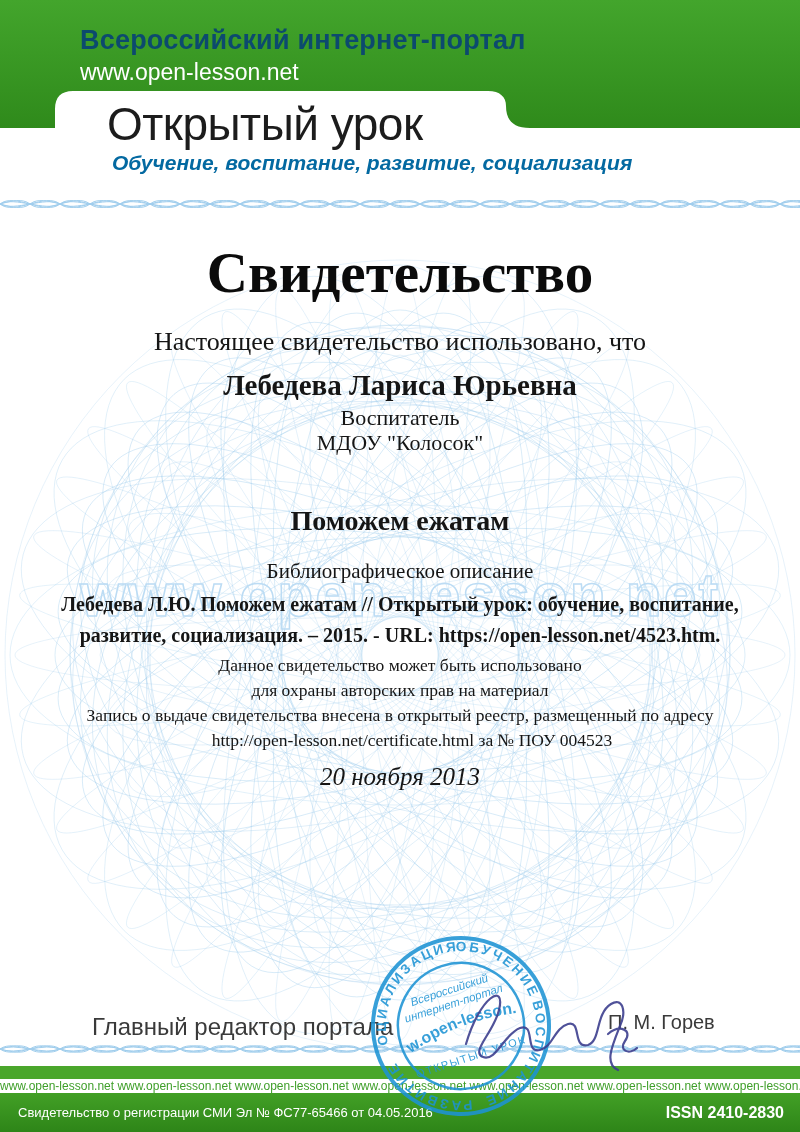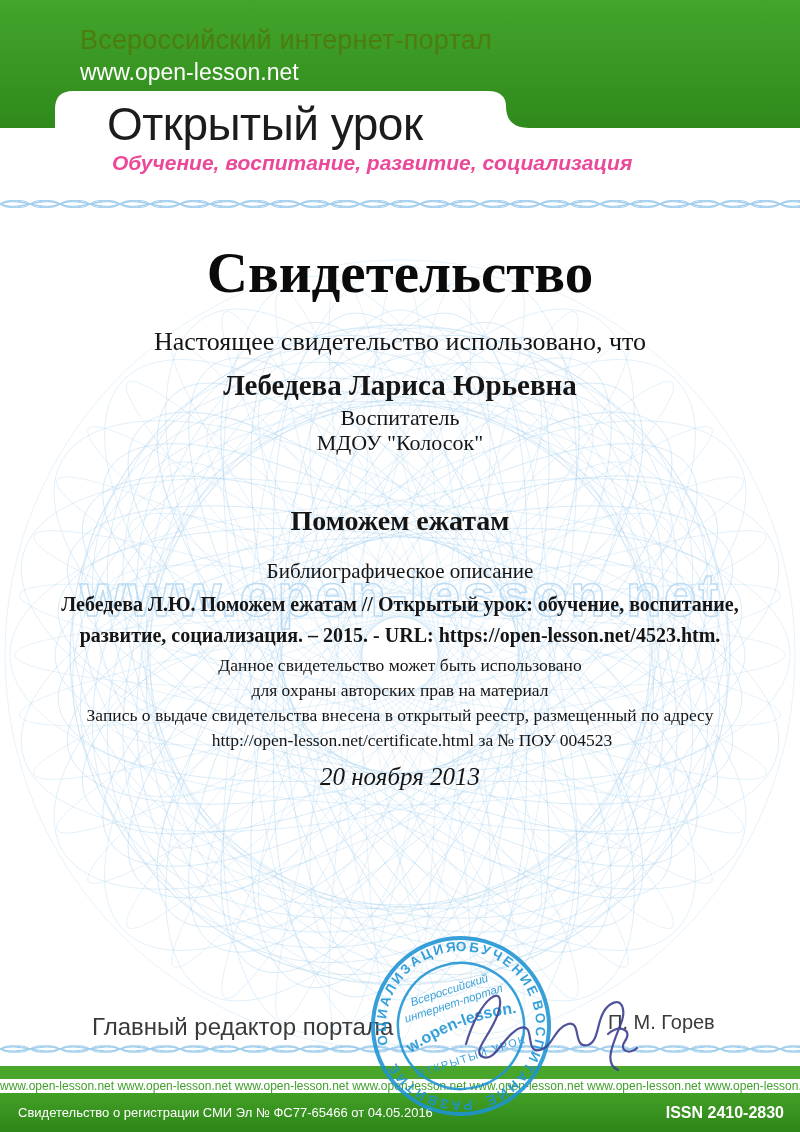--- a/index.html
+++ b/index.html
@@ -4,24 +4,24 @@
 <style>
   html,body{margin:0;padding:0;background:#fff;}
   .page{position:relative;width:800px;height:1132px;overflow:hidden;background:#fff;
         font-family:"Liberation Sans",sans-serif;}
   .abs{position:absolute;}
   .cline{position:absolute;left:0;width:800px;text-align:center;
          font-family:"Liberation Serif",serif;color:#151515;}
 
   
   .hdr-svg{top:0;left:0;}
-  .hdr-portal{top:25px;left:80px;color:#4d7c0f;font-size:27px;font-weight:normal;letter-spacing:.2px;}
+  .hdr-portal{top:25px;left:80px;color:#0c4a6e;font-size:27px;font-weight:bold;letter-spacing:.2px;}
   .hdr-url{top:59px;left:80px;color:#fff;font-size:23px;}
   .tab-title{top:97px;left:107px;color:#1c1c1c;font-size:46px;letter-spacing:-.5px;}
-  .tab-sub{top:151px;left:112px;color:#ec4899;font-size:21px;font-style:italic;font-weight:bold;}
+  .tab-sub{top:151px;left:112px;color:#0369a1;font-size:21px;font-style:italic;font-weight:bold;}
 
   
   .t-main{top:240px;font-size:57px;font-weight:bold;color:#0b0b0b;}
   .t-confirm{top:327px;font-size:26px;}
   .t-name{top:369px;font-size:29px;font-weight:bold;}
   .t-role{top:405px;font-size:22px;}
   .t-org{top:430px;font-size:22px;}
   .t-pub{top:474px;font-size:22px;}
   .t-work{top:505px;font-size:28px;font-weight:bold;}
   .t-biblabel{top:559px;font-size:21px;}

